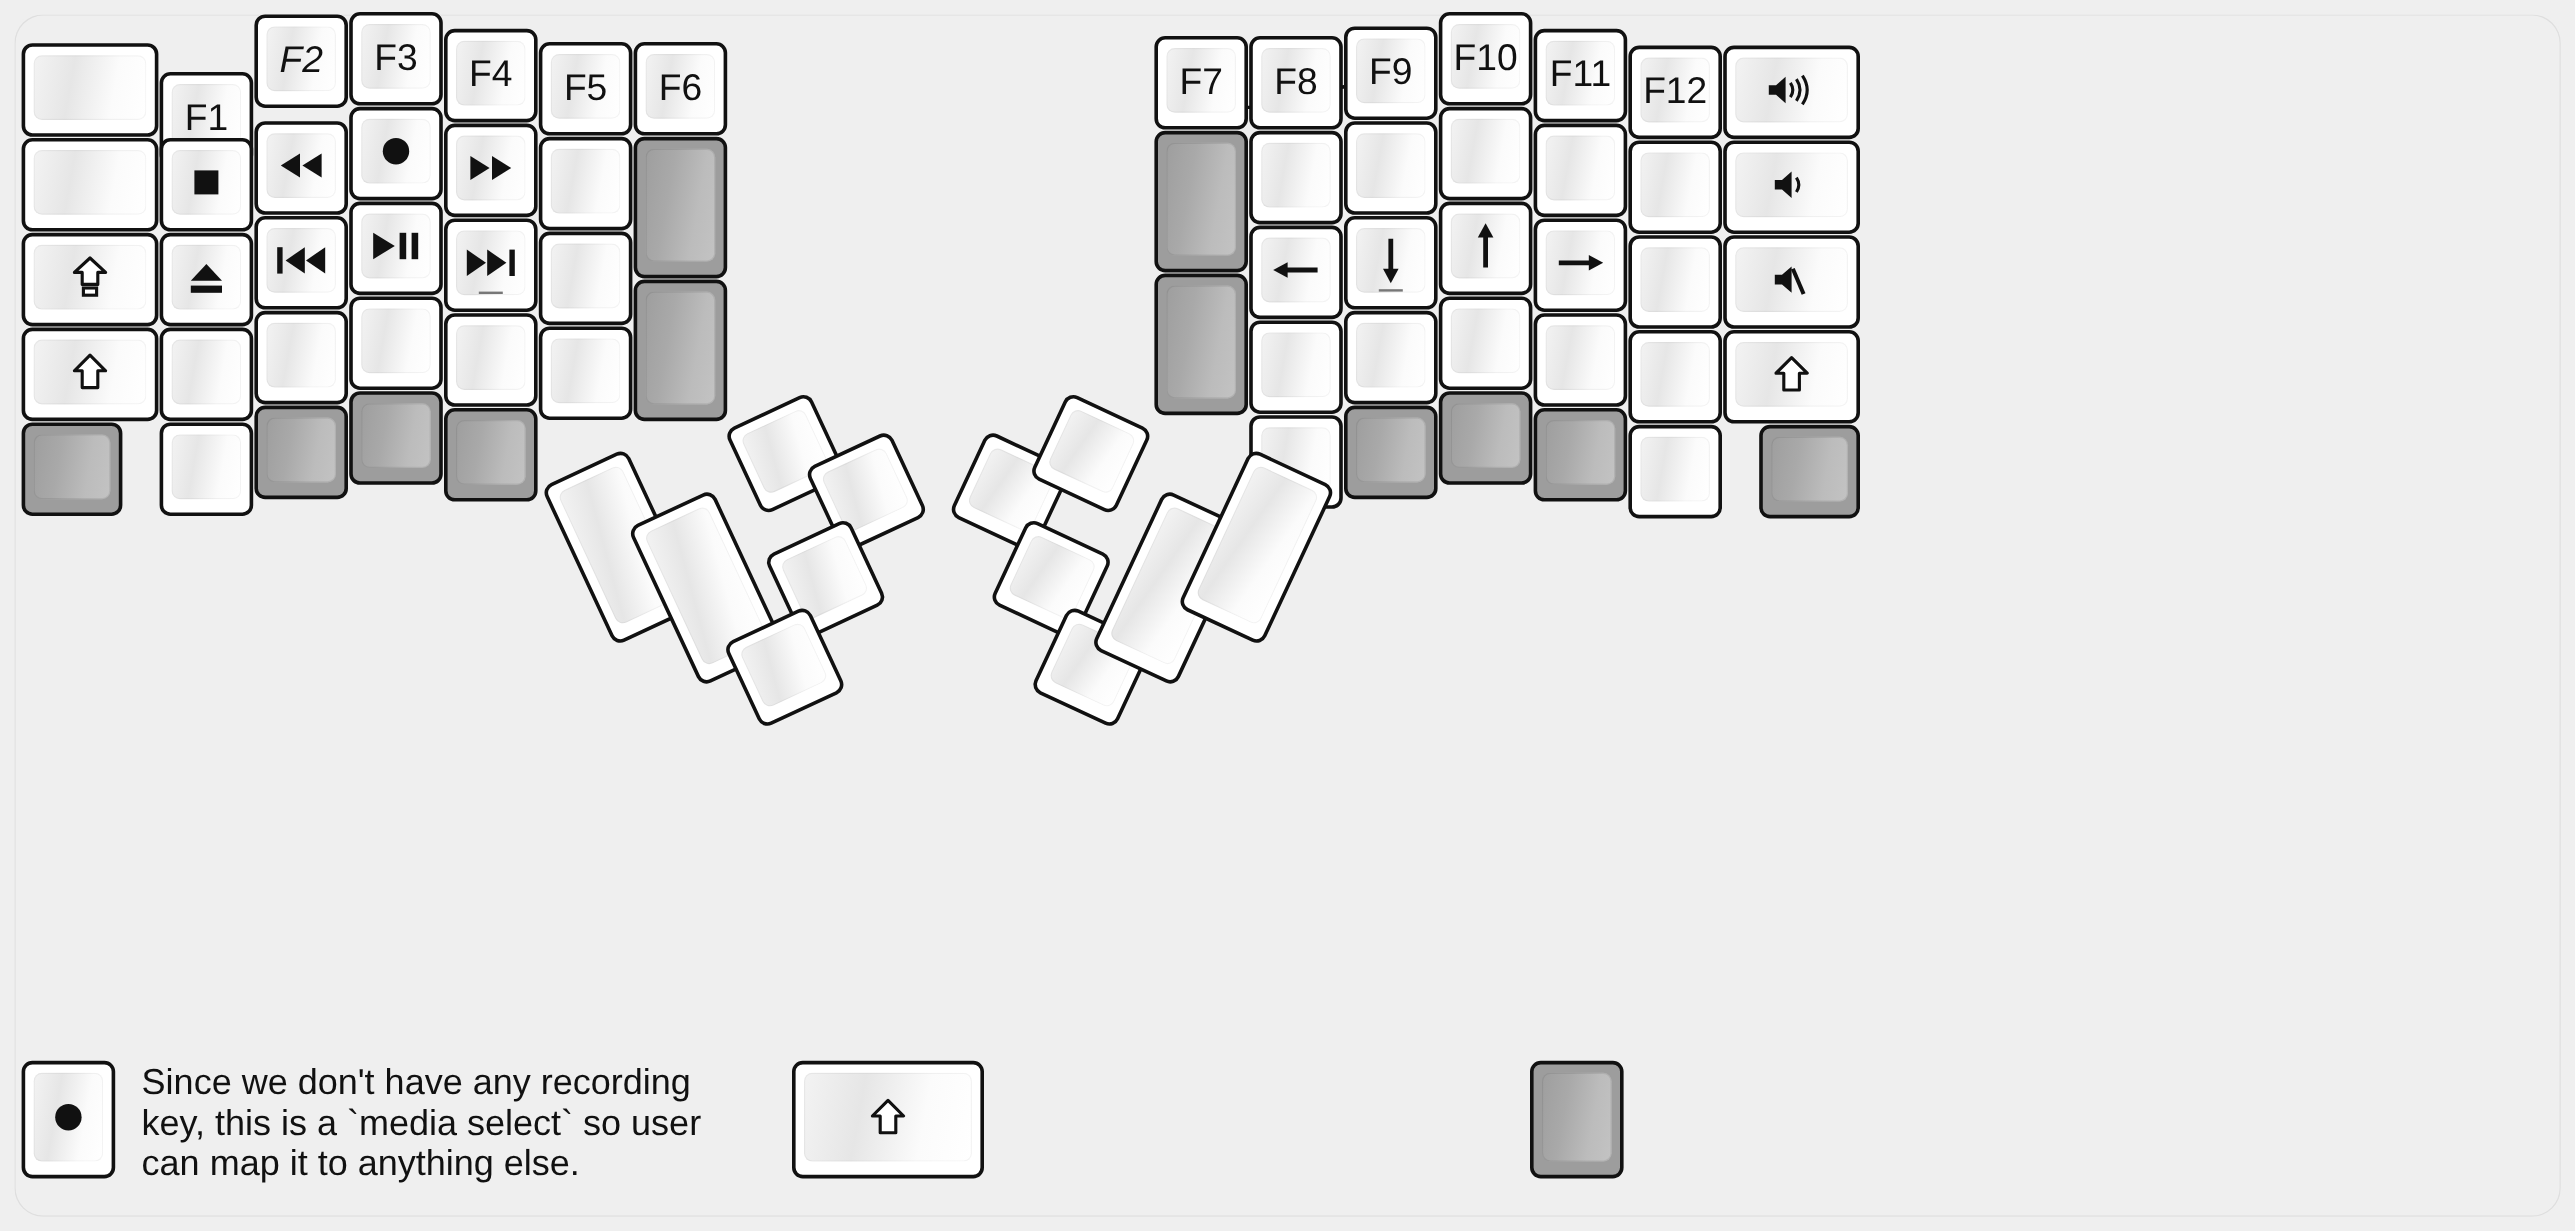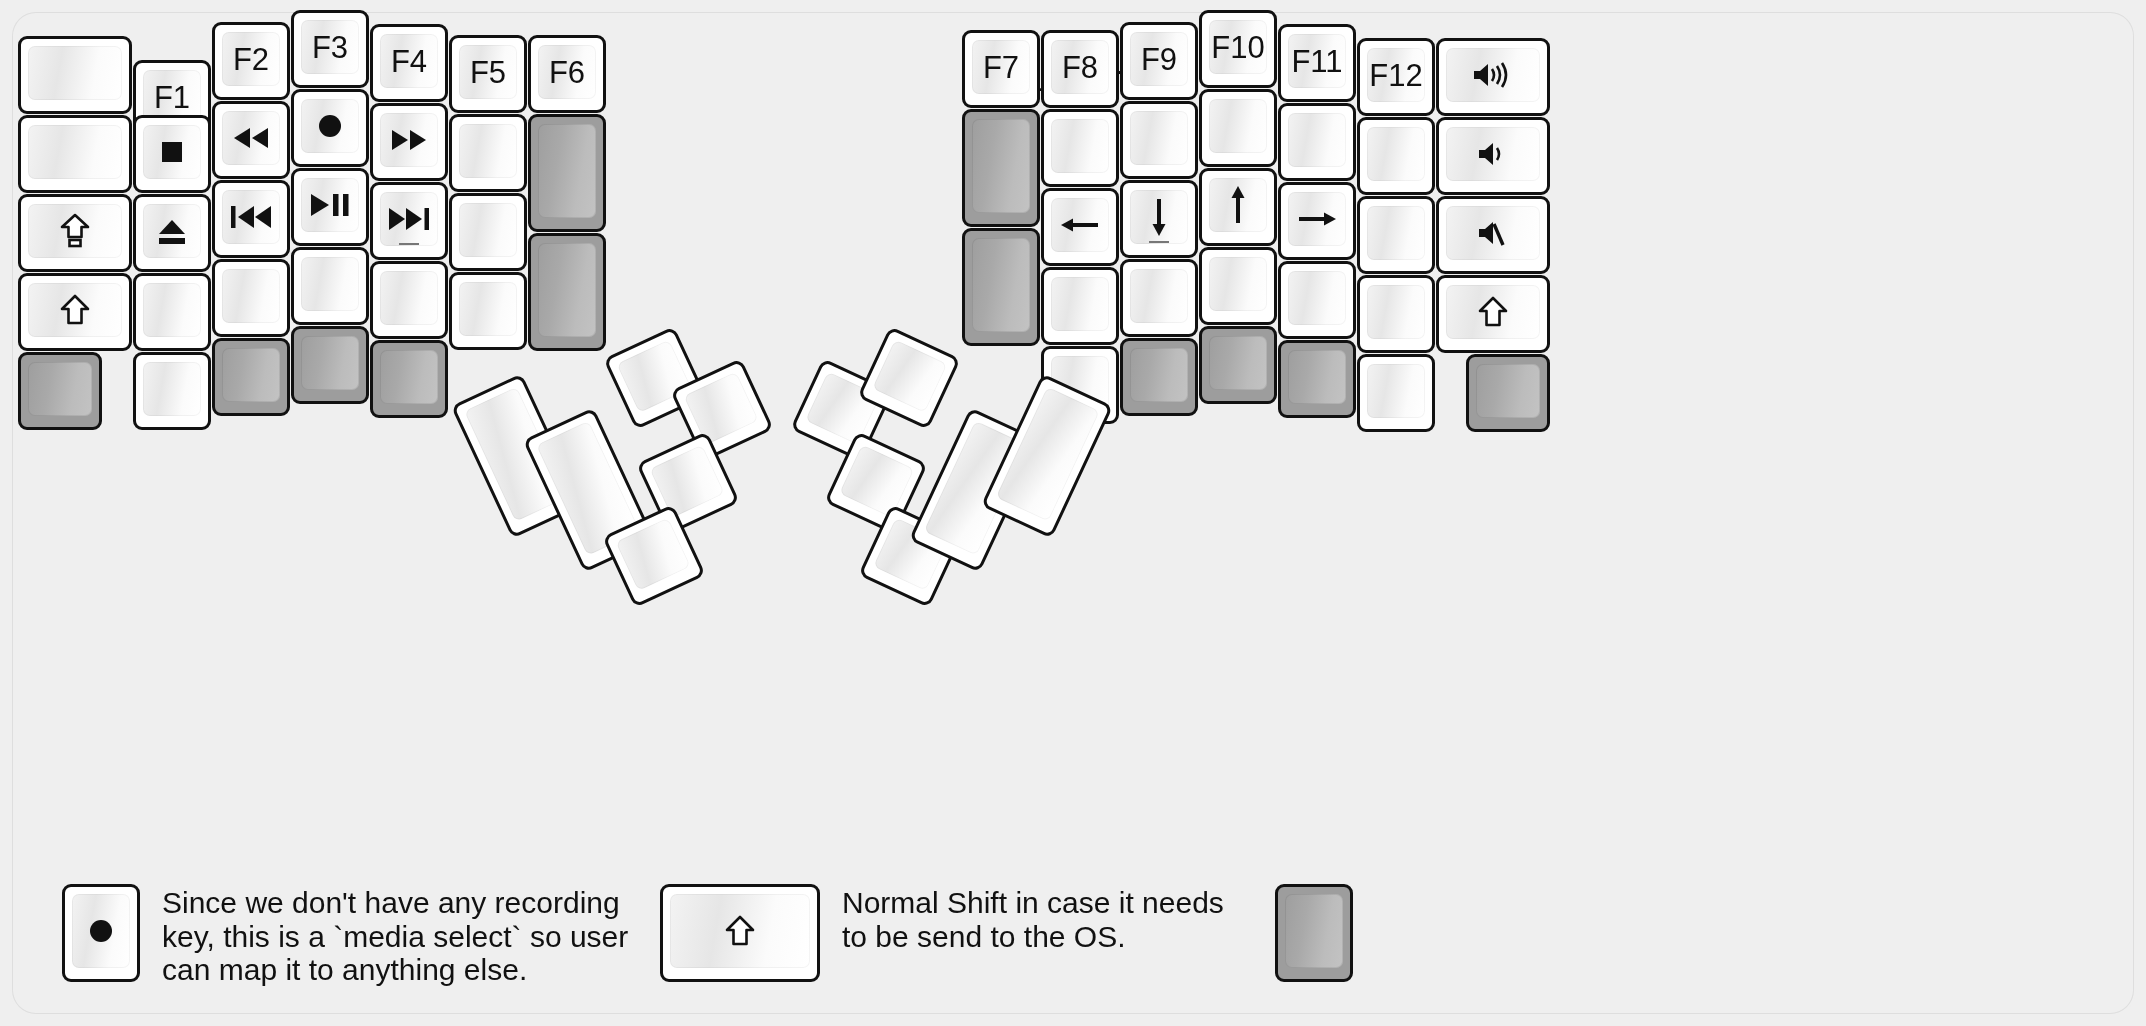--- a/index.html
+++ b/index.html
@@ -141,21 +141,21 @@
         </div>
       </div>
       <div class="key" style="left: 133px; top: 273px; width: 78px; height: 78px; z-index: 10;">
         <div class="cap"></div>
         <div class="lbl"></div>
       </div>
       <div class="key" style="left: 133px; top: 352px; width: 78px; height: 78px; z-index: 10;">
         <div class="cap"></div>
         <div class="lbl"></div>
       </div>
-      <div class="key" style="left: 212px; top: 22px; width: 78px; height: 78px; z-index: 10;">
+      <div class="key" style="left: 212px; top: 12px; width: 78px; height: 78px; z-index: 10; font-style: italic;">
         <div class="cap"></div>
         <div class="lbl">
           <span class="ftxt">F2</span>
         </div>
       </div>
       <div class="key" style="left: 212px; top: 101px; width: 78px; height: 78px; z-index: 10;">
         <div class="cap"></div>
         <div class="lbl">
           <svg width="42" height="26" viewBox="0 0 42 26">
             <polygon points="20,3 20,23 4,13" fill="#111"></polygon>
@@ -508,21 +508,21 @@
       <div class="key" style="left: 936px; top: 417px; width: 78px; height: 146px; transform: rotate(25deg); z-index: 12;">
         <div class="cap"></div>
         <div class="lbl"></div>
       </div>
       <div class="key" style="left: 1008px; top: 383px; width: 78px; height: 146px; transform: rotate(25deg); z-index: 12;">
         <div class="cap"></div>
         <div class="lbl"></div>
       </div>
     </div>
   <div id="legend-layer">
-      <div class="legend" style="left: 18px; top: 884px; margin-left: 44px;">
+      <div class="legend" style="left: 18px; top: 884px;">
         <div class="swatch" style="width: 78px; height: 98px;">
           <div class="key" style="left: 0px; top: 0px; width: 78px; height: 98px; position: absolute;">
             <div class="cap"></div>
             <div class="lbl">
               <svg width="32" height="32" viewBox="0 0 32 32">
                 <circle cx="16" cy="16" r="11" fill="#111"></circle>
               </svg>
             </div>
           </div>
         </div>
@@ -534,22 +534,20 @@
         <div class="swatch" style="width: 160px; height: 98px;">
           <div class="key" style="left: 0px; top: 0px; width: 160px; height: 98px; position: absolute;">
             <div class="cap"></div>
             <div class="lbl">
               <svg width="30" height="34" viewBox="0 0 30 34">
                 <path d="M15 3 L28 16 L21.5 16 L21.5 30 L8.5 30 L8.5 16 L2 16 Z" fill="#fff" stroke="#111" stroke-width="2.6" stroke-linejoin="round"></path>
               </svg>
             </div>
           </div>
         </div>
-        <div class="text">Normal Shift in case it needs
-to be send to the OS.</div>
       </div>
       <div class="legend" style="left: 1275px; top: 884px;">
         <div class="swatch" style="width: 78px; height: 98px;">
           <div class="key trans" style="left: 0px; top: 0px; width: 78px; height: 98px; position: absolute;">
             <div class="cap"></div>
             <div class="lbl"></div>
           </div>
         </div>
       </div>
     </div>

